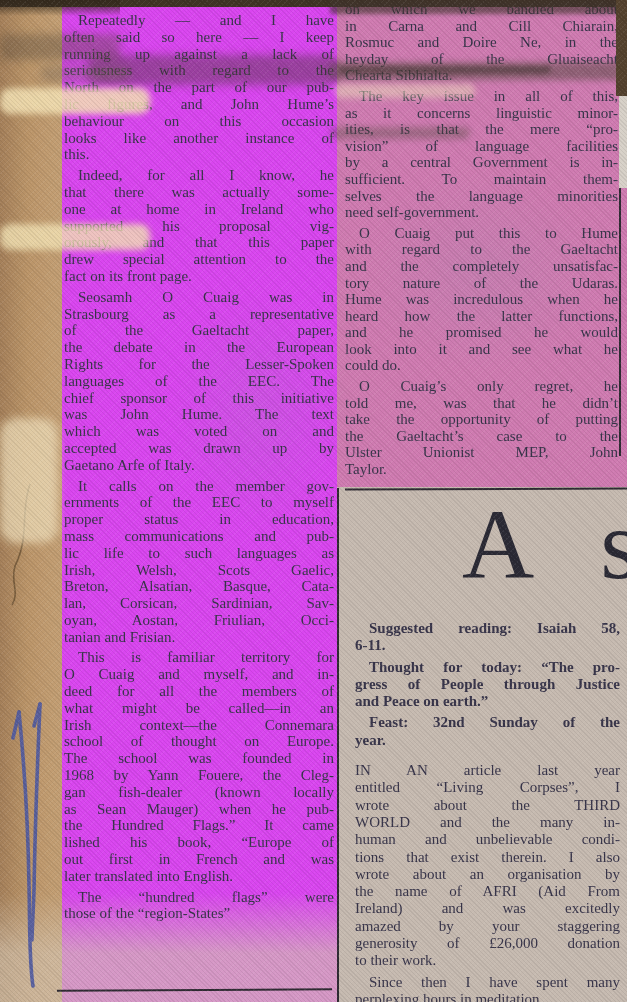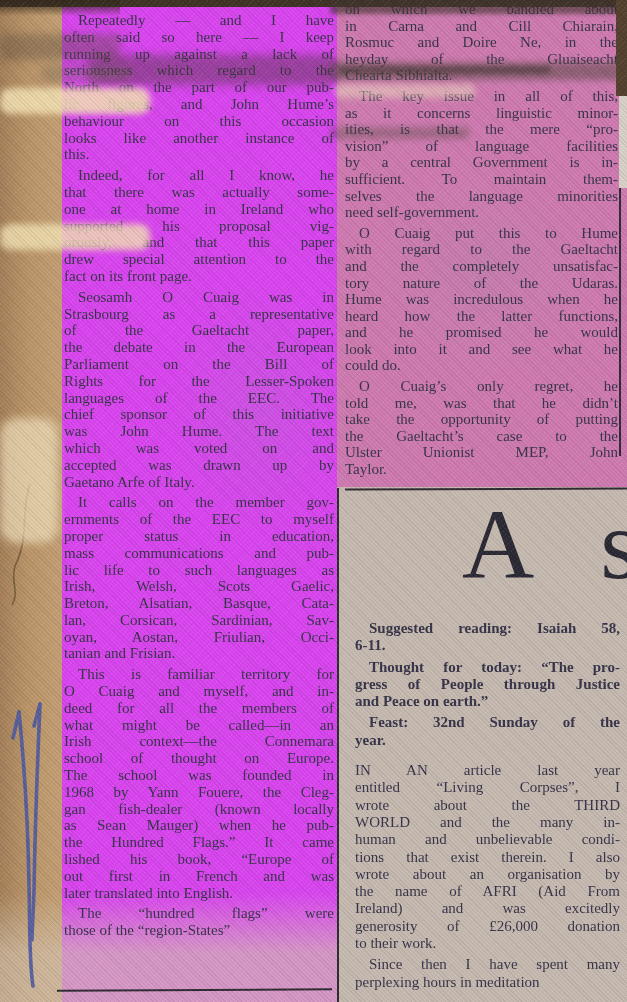--- a/index.html
+++ b/index.html
@@ -81,42 +81,41 @@
   <div class="abs rule" id="rule-bottom-left"></div>
   <div class="abs rule" id="rule-box-top"></div>
   <div class="abs rule" id="vrule-right"></div>
   <div class="abs rule" id="vrule-box-left"></div>
 
   <div class="abs col" id="left-col">
       <div class="para">
         <div class="tl">Repeatedly — and I have</div>
         <div class="tl">often said so here — I keep</div>
         <div class="tl">running up against a lack of</div>
-        <div class="tl">seriousness which regard to the</div>
+        <div class="tl">seriousness with regard to the</div>
         <div class="tl">North on the part of our pub-</div>
         <div class="tl">lic figures, and John Hume’s</div>
         <div class="tl">behaviour on this occasion</div>
         <div class="tl">looks like another instance of</div>
         <div class="tl last">this.</div>
       </div>
       <div class="para">
         <div class="tl">Indeed, for all I know, he</div>
         <div class="tl">that there was actually some-</div>
         <div class="tl">one at home in Ireland who</div>
         <div class="tl">supported his proposal vig-</div>
         <div class="tl">orously, and that this paper</div>
         <div class="tl">drew special attention to the</div>
         <div class="tl last">fact on its front page.</div>
       </div>
       <div class="para">
         <div class="tl">Seosamh O Cuaig was in</div>
         <div class="tl">Strasbourg as a representative</div>
         <div class="tl">of the Gaeltacht paper,</div>
         <div class="tl">the debate in the European</div>
-        <div class="tl">Parliament on the Bill of</div>
         <div class="tl">Rights for the Lesser-Spoken</div>
         <div class="tl">languages of the EEC. The</div>
         <div class="tl">chief sponsor of this initiative</div>
         <div class="tl">was John Hume. The text</div>
         <div class="tl">which was voted on and</div>
         <div class="tl">accepted was drawn up by</div>
         <div class="tl last">Gaetano Arfe of Italy.</div>
       </div>
       <div class="para">
         <div class="tl">It calls on the member gov-</div>
@@ -211,20 +210,21 @@
         <div class="para">
           <div class="tl">IN AN article last year</div>
           <div class="tl">entitled “Living Corpses”, I</div>
           <div class="tl">wrote about the THIRD</div>
           <div class="tl">WORLD and the many in-</div>
           <div class="tl">human and unbelievable condi-</div>
           <div class="tl">tions that exist therein. I also</div>
           <div class="tl">wrote about an organisation by</div>
           <div class="tl">the name of AFRI (Aid From</div>
           <div class="tl">Ireland) and was excitedly</div>
+          <div class="tl">amazed by your staggering</div>
           <div class="tl">generosity of £26,000 donation</div>
           <div class="tl last">to their work.</div>
         </div>
         <div class="para">
           <div class="tl">Since then I have spent many</div>
           <div class="tl last">perplexing hours in meditation</div>
         </div>
       </div>
   </div>
 

